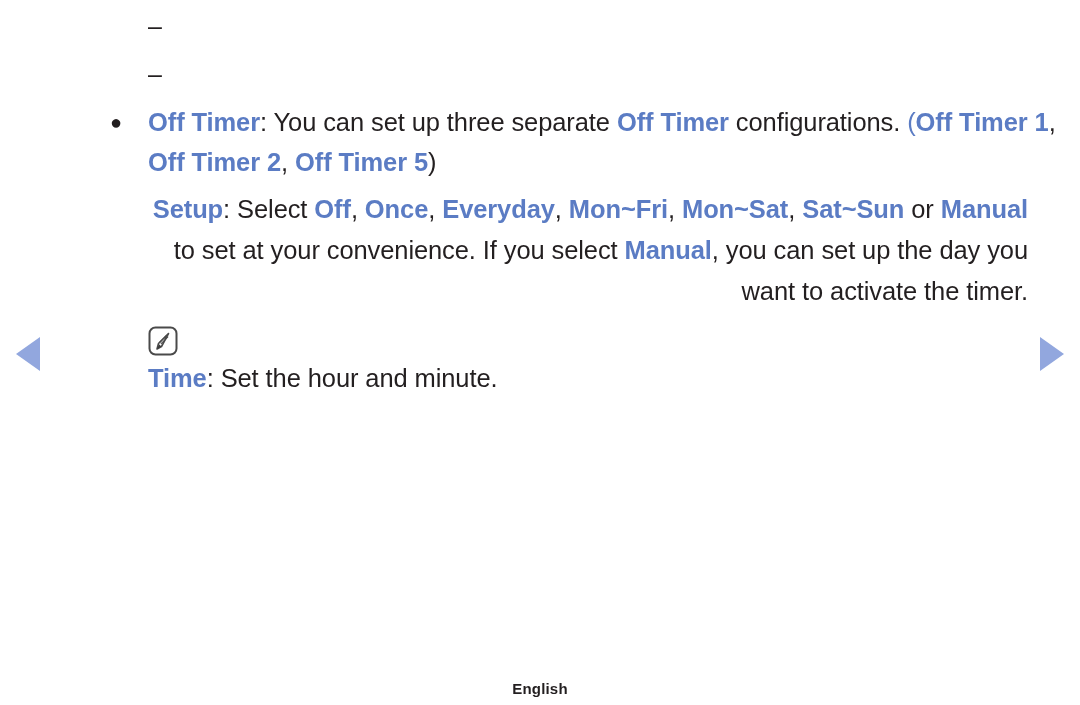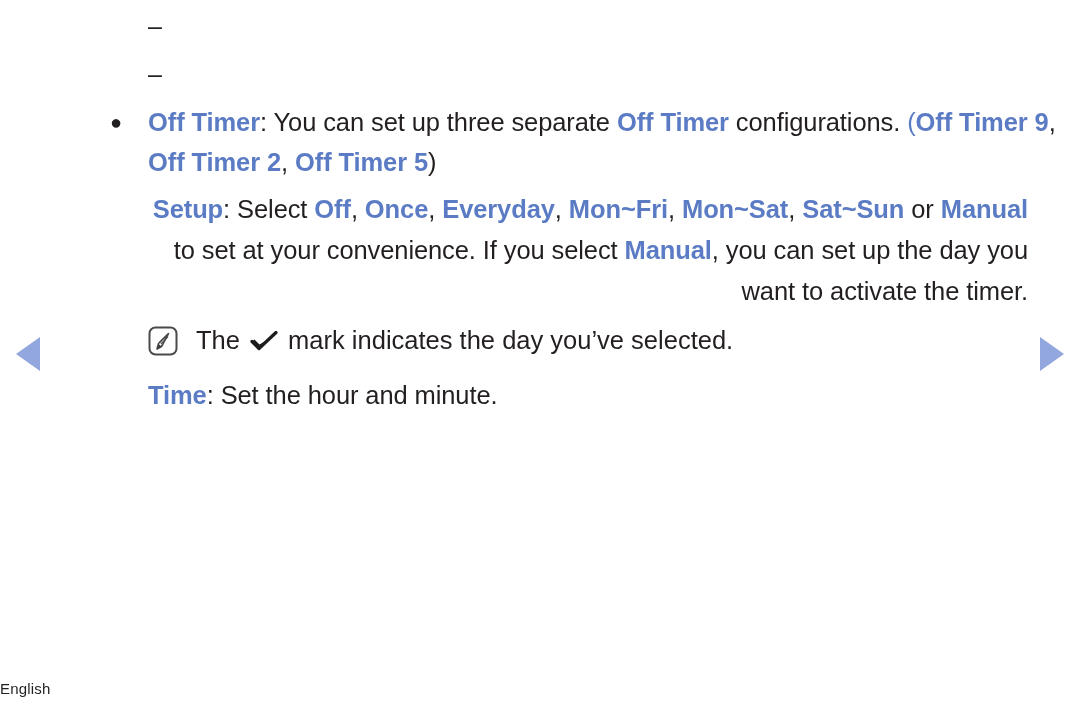--- a/index.html
+++ b/index.html
@@ -122,34 +122,34 @@
   .check-glyph {
     display: inline-block;
     width: 28px;
     height: 20px;
     vertical-align: -2px;
     margin: 0 3px;
   }
 
   .time-line {
     margin-left: 148px;
-    margin-top: 17px;
+    margin-top: 3px;
     font-size: 25.5px;
     line-height: 38px;
   }
 
   
   .footer {
     position: absolute;
     left: 0;
     right: 0;
     bottom: 8px;
-    text-align: left;
+    text-align: center;
     font-size: 15px;
-    font-weight: normal;
+    font-weight: bold;
     color: #231f20;
     letter-spacing: 0.2px;
   }
 </style>
 </head>
 <body>
 
 <div class="page">
 
   <div class="nav-arrow left"></div>
@@ -160,41 +160,37 @@
     <div class="row">
       <span class="marker dash">–</span>
     </div>
 
     <div class="row" style="margin-top:8px;">
       <span class="marker dash">–</span>
     </div>
 
     <div class="row" style="margin-top:8px;">
       <span class="marker dot">●</span>
-      <span class="body-text lvl1"><span class="blue">Off Timer</span>: You can set up three separate <span class="blue">Off Timer</span> configurations. <span class="blue-plain">(</span><span class="blue">Off Timer 9</span>, <span class="blue">Off Timer 2</span>, <span class="blue">Off Timer 5</span>)</span>
+      <span class="body-text lvl1"><span class="blue">Off Timer</span>: You can set up three separate <span class="blue">Off Timer</span> configurations. <span class="blue-plain">(</span><span class="blue">Off Timer 1</span>, <span class="blue">Off Timer 2</span>, <span class="blue">Off Timer 5</span>)</span>
     </div>
 
     <div class="setup-block body-text">
       <span class="blue">Setup</span>: Select <span class="blue">Off</span>, <span class="blue">Once</span>, <span class="blue">Everyday</span>, <span class="blue">Mon~Fri</span>, <span class="blue">Mon~Sat</span>, <span class="blue">Sat~Sun</span> or <span class="blue">Manual</span> to set at your convenience. If you select <span class="blue">Manual</span>, you can set up the day you want to activate the timer.
     </div>
 
     <div class="note-row">
       <span class="note-icon">
         <svg viewBox="0 0 30 30" width="30" height="30" xmlns="http://www.w3.org/2000/svg">
           <rect x="1.5" y="1.5" width="27" height="27" rx="6" ry="6" fill="none" stroke="#4a4a4a" stroke-width="2"></rect>
           <path d="M20.5 7.5 L10.5 17.5 L9 23 L13.5 20.5 Z" fill="none" stroke="#4a4a4a" stroke-width="1.6" stroke-linejoin="round"></path>
           <path d="M9 23 L13.5 20.5 L11 18.2 Z" fill="#3a3a3a"></path>
           <path d="M18.8 9.2 L11.6 16.4" stroke="#4a4a4a" stroke-width="1.1"></path>
           <path d="M20.1 10.6 L12.9 17.8" stroke="#4a4a4a" stroke-width="1.1"></path>
         </svg>
       </span>
-      <span class="note-text"><span>The </span><span class="check-glyph"><svg viewBox="0 0 28 20" width="28" height="20" xmlns="http://www.w3.org/2000/svg">
-              <path d="M2 10.5 L9 17.5 L26 1.5 L23.5 5.5 L9.5 13.5 L4.5 8.5 Z" fill="#1c1c1c"></path>
-              <path d="M2 10.5 L9 17.5 L26 1.5" fill="none" stroke="#1c1c1c" stroke-width="3.2" stroke-linecap="round" stroke-linejoin="round"></path>
-            </svg></span><span> mark indicates the day you’ve selected.</span></span>
     </div>
 
     <div class="time-line body-text">
       <span class="blue">Time</span><span>: Set the hour and minute.</span>
     </div>
 
   </div>
 
   <div class="footer">English</div>
 </div>

